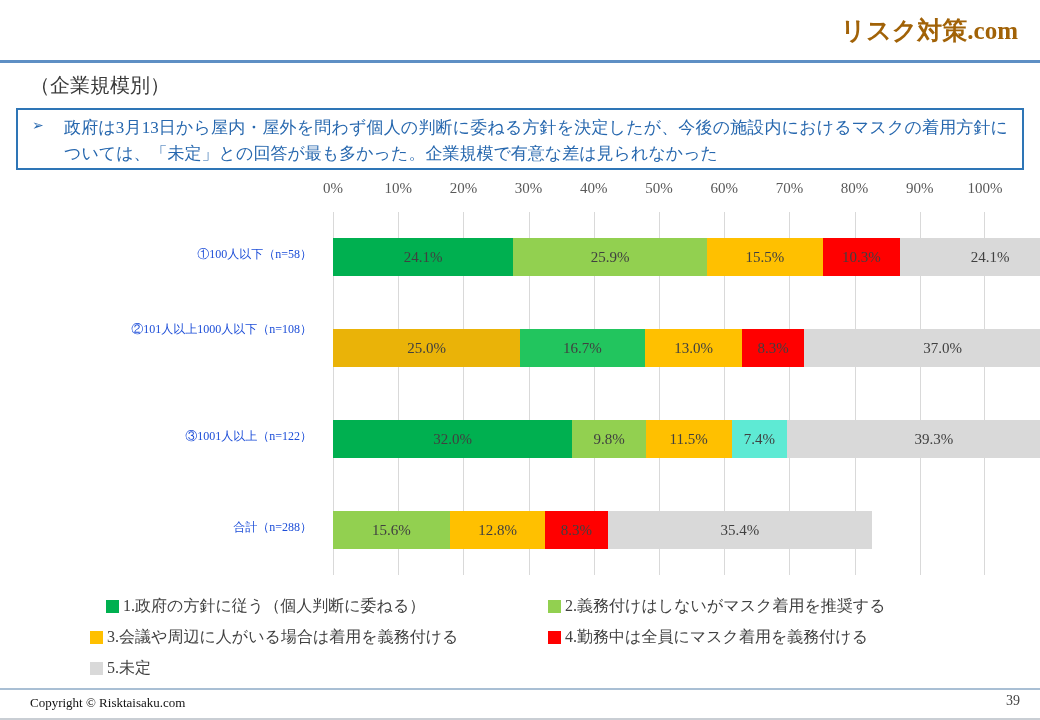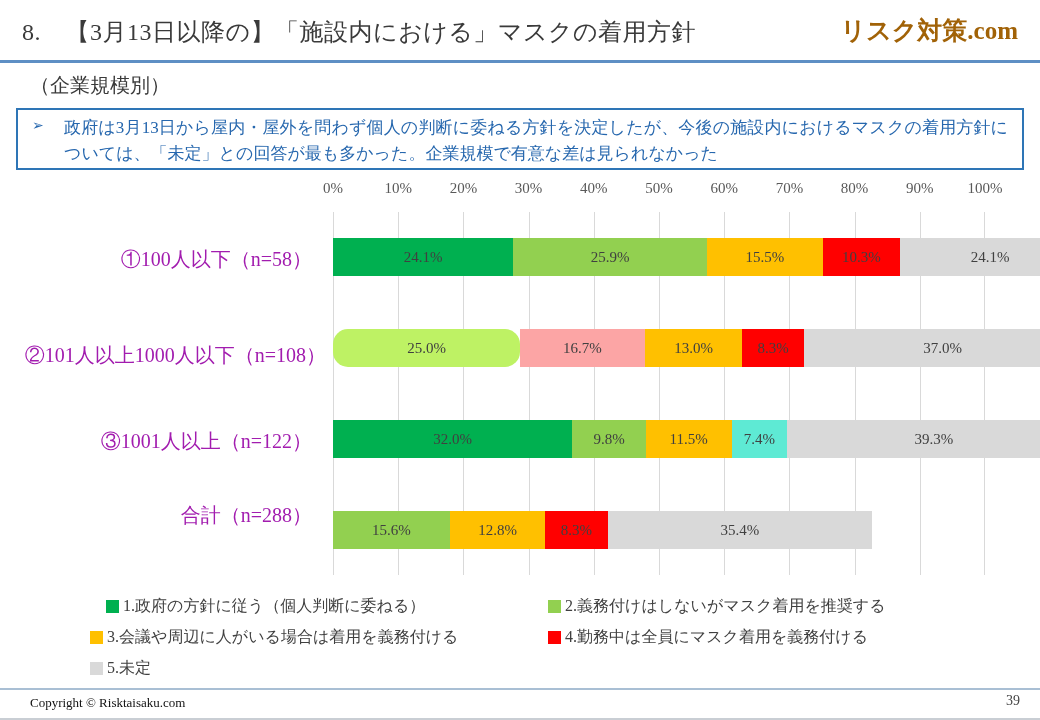--- a/index.html
+++ b/index.html
@@ -16,39 +16,38 @@
   
   .note{position:absolute;left:16px;top:108px;width:1008px;height:62px;border:2px solid #2e75b6;box-sizing:border-box;}
   .note-bullet{position:absolute;left:14px;top:7px;font-size:14px;color:#2667ae;font-family:"DejaVu Sans",sans-serif;}
   .note-text{position:absolute;left:46px;top:5px;width:944px;font-size:17px;line-height:26px;color:#2667ae;text-align:justify;}
 
   
   #axis .tick{position:absolute;top:180px;width:80px;text-align:center;font-size:15px;color:#595959;}
   #plot{position:absolute;left:333px;top:212px;width:652px;height:363px;}
   #plot .gridline{position:absolute;top:0;width:1px;height:100%;background:#d9d9d9;}
   .chart-row{position:absolute;left:0;width:1040px;}
-  .cat-label{position:absolute;left:0;width:312px;text-align:right;font-size:20px;color:#a21caf;white-space:nowrap;}
+  .cat-label{position:absolute;left:0;width:312px;text-align:right;font-size:12px;color:#1d4ed8;white-space:nowrap;}
   .bar{position:absolute;left:333px;width:748px;height:38px;display:flex;}
   .seg{height:100%;display:flex;align-items:center;justify-content:center;font-size:15px;color:#404040;white-space:nowrap;overflow:visible;}
 
   
   .legend-item{position:absolute;display:flex;align-items:center;font-size:16px;color:#404040;white-space:nowrap;}
   .swatch{width:13px;height:13px;margin-right:4px;flex:0 0 13px;}
 
   
   .footer-rule{position:absolute;left:0;top:688px;width:1040px;height:2px;background:#a9bfd4;}
   .copyright{position:absolute;left:30px;top:695px;font-size:13px;color:#111111;}
   .page-num{position:absolute;right:20px;top:693px;font-size:14px;color:#444444;}
 </style>
 </head>
 <body>
 
 <div id="slide">
 
-  <div class="title">8.　【3月13日以降の】「施設内における」マスクの着用方針</div>
   <div class="logo">リスク対策.com</div>
   <div class="title-rule"></div>
   <div class="subtitle">（企業規模別）</div>
 
   <div class="note">
     <span class="note-bullet">➢</span>
     <div class="note-text">政府は3月13日から屋内・屋外を問わず個人の判断に委ねる方針を決定したが、今後の施設内におけるマスクの着用方針については、「未定」との回答が最も多かった。企業規模で有意な差は見られなかった</div>
   </div>
 
   <div id="axis">
@@ -82,41 +81,41 @@
         <div class="cat-label" style="top: 246px;">①100人以下（n=58）</div>
         <div class="bar" style="top: 238px;">
           <div class="seg" style="width: 24.1%; background: rgb(0, 176, 80);">24.1%</div>
           <div class="seg" style="width: 25.9%; background: rgb(146, 208, 80);">25.9%</div>
           <div class="seg" style="width: 15.5%; background: rgb(255, 192, 0);">15.5%</div>
           <div class="seg" style="width: 10.3%; background: rgb(255, 0, 0);">10.3%</div>
           <div class="seg" style="width: 24.1%; background: rgb(217, 217, 217);">24.1%</div>
         </div>
       </div>
       <div class="chart-row">
-        <div class="cat-label" style="top: 342px; margin-left: 14px;">②101人以上1000人以下（n=108）</div>
+        <div class="cat-label" style="top: 321px;">②101人以上1000人以下（n=108）</div>
         <div class="bar" style="top: 329px;">
-          <div class="seg" style="width: 25%; background: #bef264; border-radius: 15px;">25.0%</div>
-          <div class="seg" style="width: 16.7%; background: #fca5a5;">16.7%</div>
+          <div class="seg" style="width: 25%; background: #eab308;">25.0%</div>
+          <div class="seg" style="width: 16.7%; background: #22c55e;">16.7%</div>
           <div class="seg" style="width: 13%; background: rgb(255, 192, 0);">13.0%</div>
           <div class="seg" style="width: 8.3%; background: rgb(255, 0, 0);">8.3%</div>
           <div class="seg" style="width: 37%; background: rgb(217, 217, 217);">37.0%</div>
         </div>
       </div>
       <div class="chart-row">
         <div class="cat-label" style="top: 428px;">③1001人以上（n=122）</div>
         <div class="bar" style="top: 420px;">
           <div class="seg" style="width: 32%; background: rgb(0, 176, 80);">32.0%</div>
           <div class="seg" style="width: 9.8%; background: rgb(146, 208, 80);">9.8%</div>
           <div class="seg" style="width: 11.5%; background: rgb(255, 192, 0);">11.5%</div>
           <div class="seg" style="width: 7.4%; background: #5eead4;">7.4%</div>
           <div class="seg" style="width: 39.3%; background: rgb(217, 217, 217);">39.3%</div>
         </div>
       </div>
       <div class="chart-row">
-        <div class="cat-label" style="top: 502px;">合計（n=288）</div>
+        <div class="cat-label" style="top: 519px;">合計（n=288）</div>
         <div class="bar" style="top: 511px;">
           <div class="seg" style="width: 15.6%; background: rgb(146, 208, 80);">15.6%</div>
           <div class="seg" style="width: 12.8%; background: rgb(255, 192, 0);">12.8%</div>
           <div class="seg" style="width: 8.3%; background: rgb(255, 0, 0);">8.3%</div>
           <div class="seg" style="width: 35.4%; background: rgb(217, 217, 217);">35.4%</div>
         </div>
       </div>
     </div>
   <div id="legend">
       <div class="legend-item" style="left: 106px; top: 596px;">

